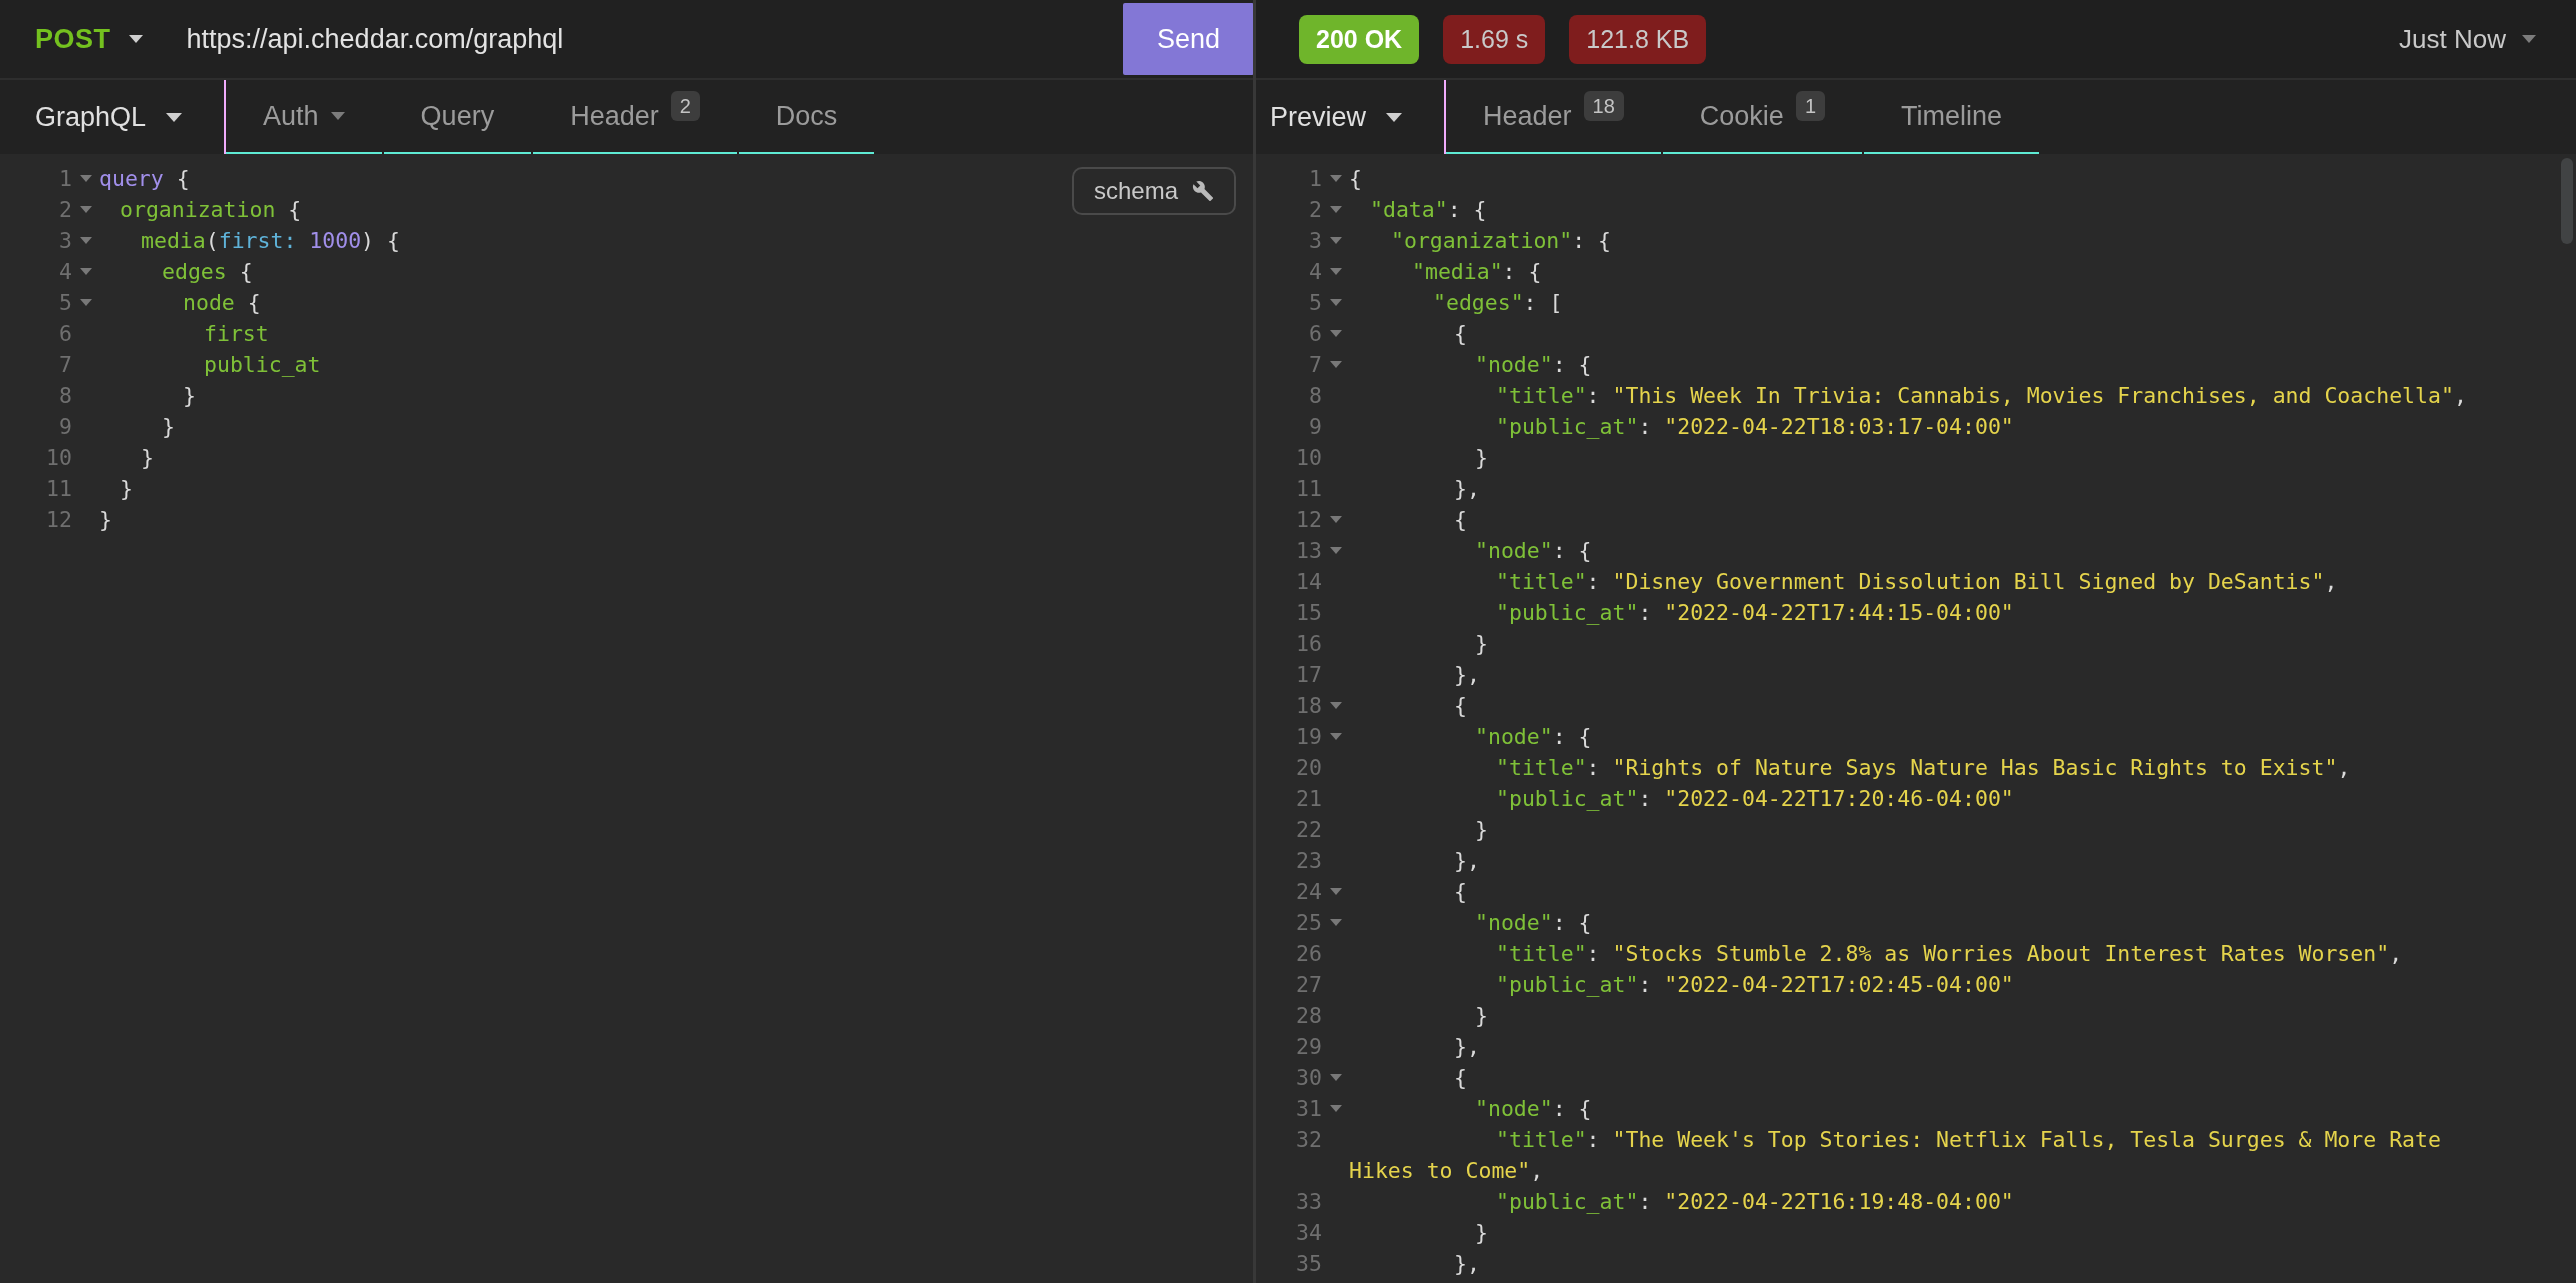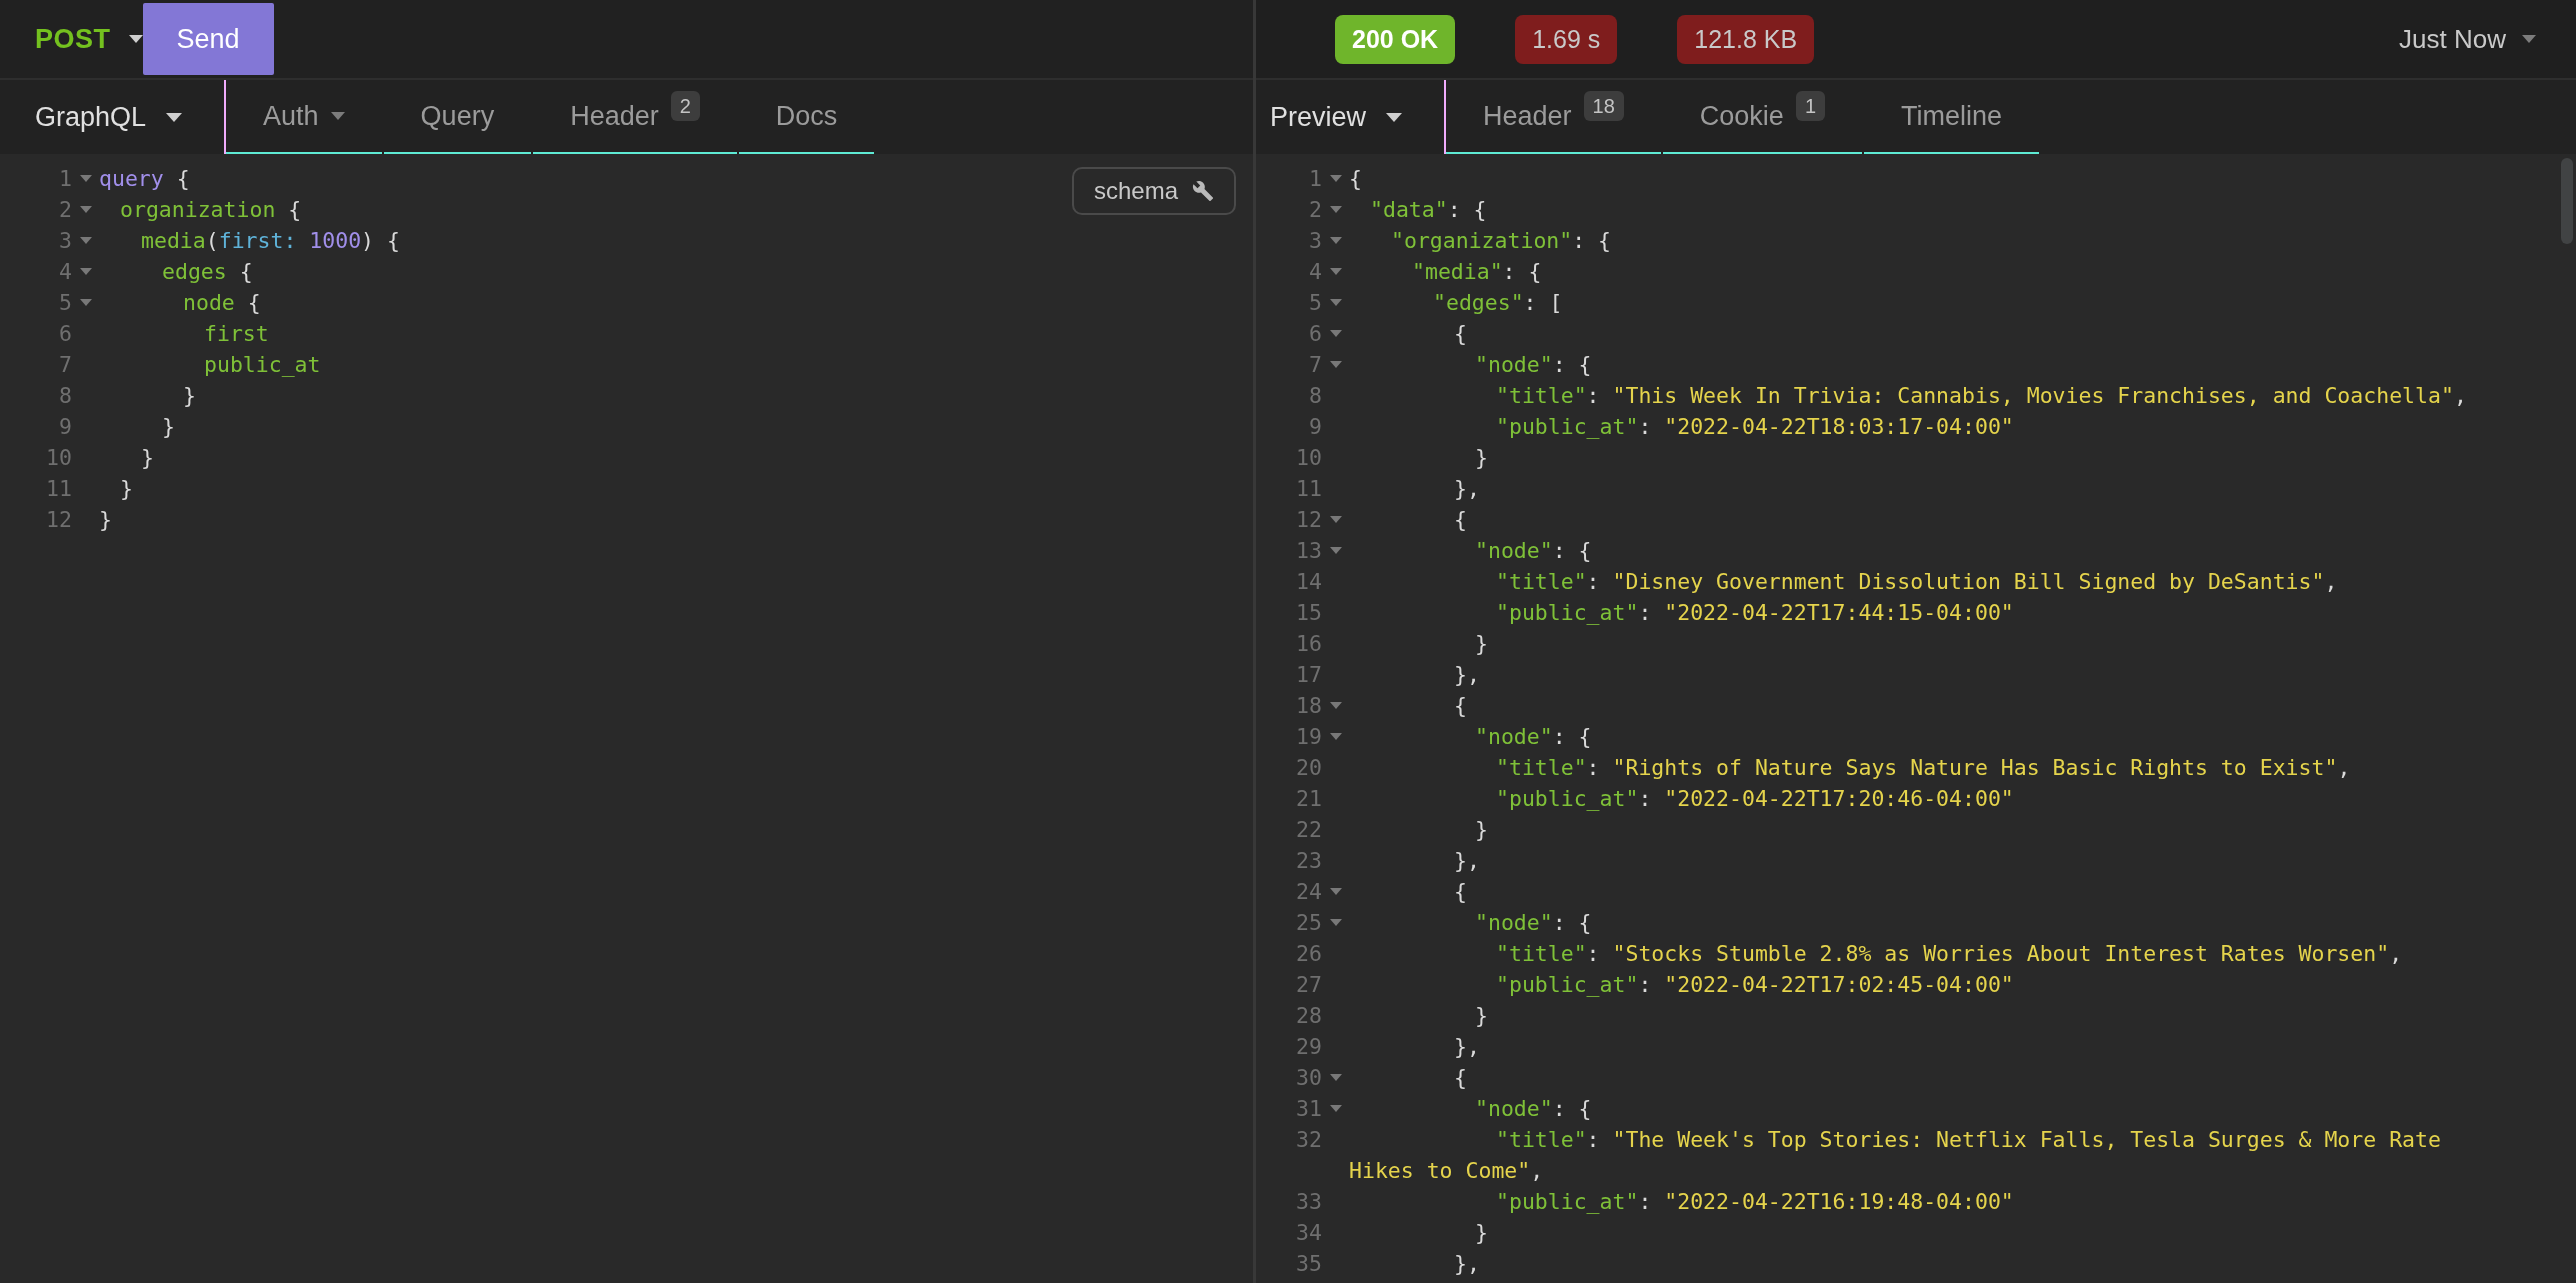--- a/index.html
+++ b/index.html
@@ -15,21 +15,21 @@
   .method { color:#74c11f; font-size:27px; font-weight:700; letter-spacing:0.5px; }
   .method-btn { display:flex; align-items:center; gap:18px; cursor:pointer; }
   .caret { width:0; height:0; border-left:8px solid transparent; border-right:8px solid transparent; border-top:9px solid #b9b9b9; display:inline-block; }
   .caret.small { border-left-width:7px; border-right-width:7px; border-top-width:8px; }
   .caret.dim { border-top-color:#7c7c7c; }
   .caret.bright { border-top-color:#cfcfcf; }
   .url { margin-left:44px; color:#e3e3e3; font-size:27px; flex:1; white-space:nowrap; overflow:hidden; }
   .send { width:131px; height:72px; margin:3px 0; background:#8377d6; color:#ffffff; font-size:27px;
           display:flex; align-items:center; justify-content:center; border:none; cursor:pointer; border-radius:2px; }
 
-  .badge { font-size:25px; padding:10px 17px; border-radius:8px; white-space:nowrap;margin-left:36px; }
+  .badge { font-size:25px; padding:10px 17px; border-radius:8px; white-space:nowrap; }
   .badge.status { background:#6fb52b; color:#ffffff; font-weight:700; }
   .badge.plain { background:#7f1d1d; color:#c9c9c9; }
   .history { margin-left:auto; display:flex; align-items:center; gap:16px; color:#c9c9c9; font-size:26px; cursor:pointer; }
 
   
   .tabband { position:absolute; left:0; top:78px; width:2576px; height:76px; display:flex; border-top:2px solid #2e2e2e; background:#222222; }
   .tabs-left { position:relative; width:1254px; height:100%; display:flex; align-items:stretch; }
   .tabs-right { position:relative; flex:1; height:100%; display:flex; align-items:stretch; }
   .body-dd { display:flex; align-items:center; gap:20px; padding:0 42px 0 35px; border-right:2px solid #f0abfc;
              color:#e0e0e0; font-size:27px; cursor:pointer; }
@@ -67,20 +67,21 @@
 <body>
 
 <div class="app">
 
   <div class="topbar">
     <div class="top-left">
       <div class="method-btn">
         <span class="method">POST</span>
         <span class="caret small bright"></span>
       </div>
+      <div class="url">https://api.cheddar.com/graphql</div>
       <button class="send">Send</button>
     </div>
     <div class="top-right">
       <span class="badge status">200 OK</span>
       <span class="badge plain">1.69 s</span>
       <span class="badge plain">121.8 KB</span>
       <div class="history">
         <span>Just Now</span>
         <span class="caret small dim"></span>
       </div>

